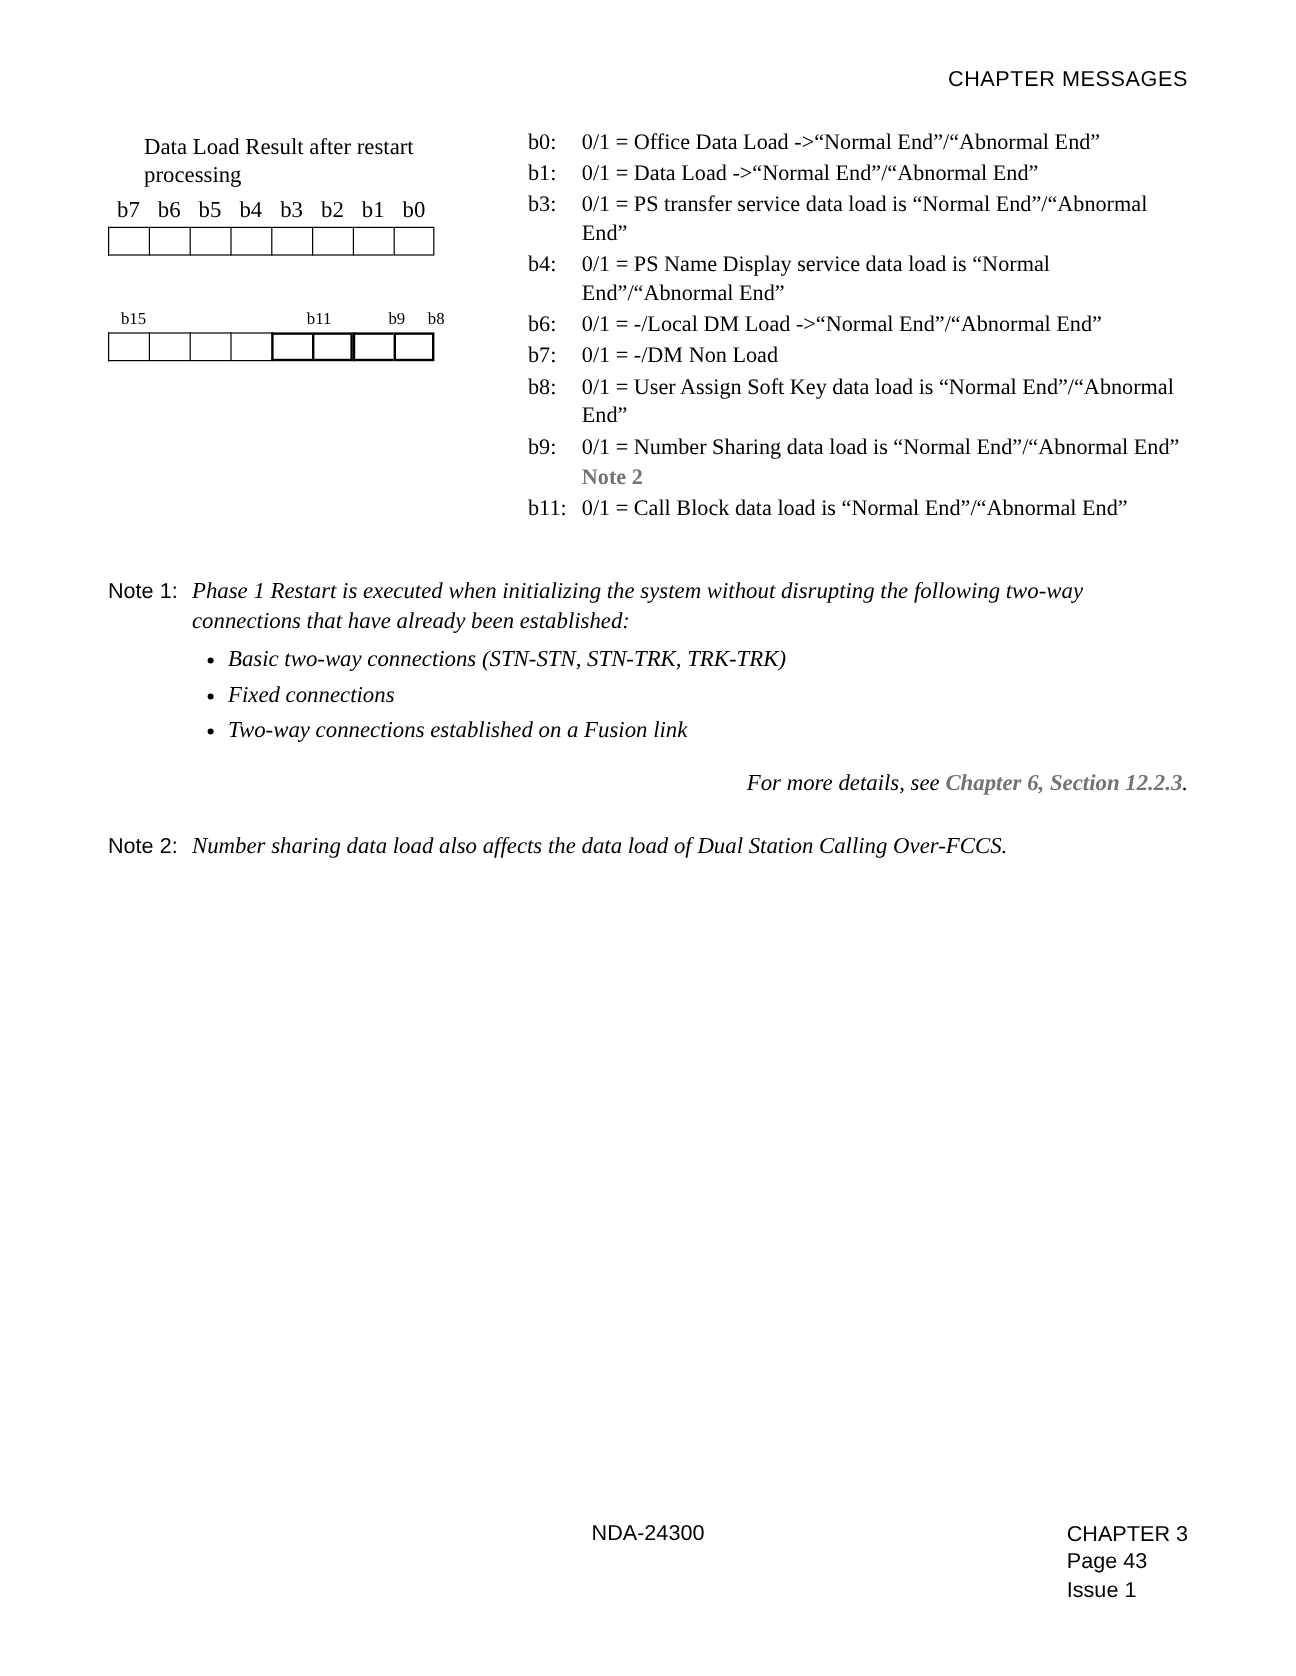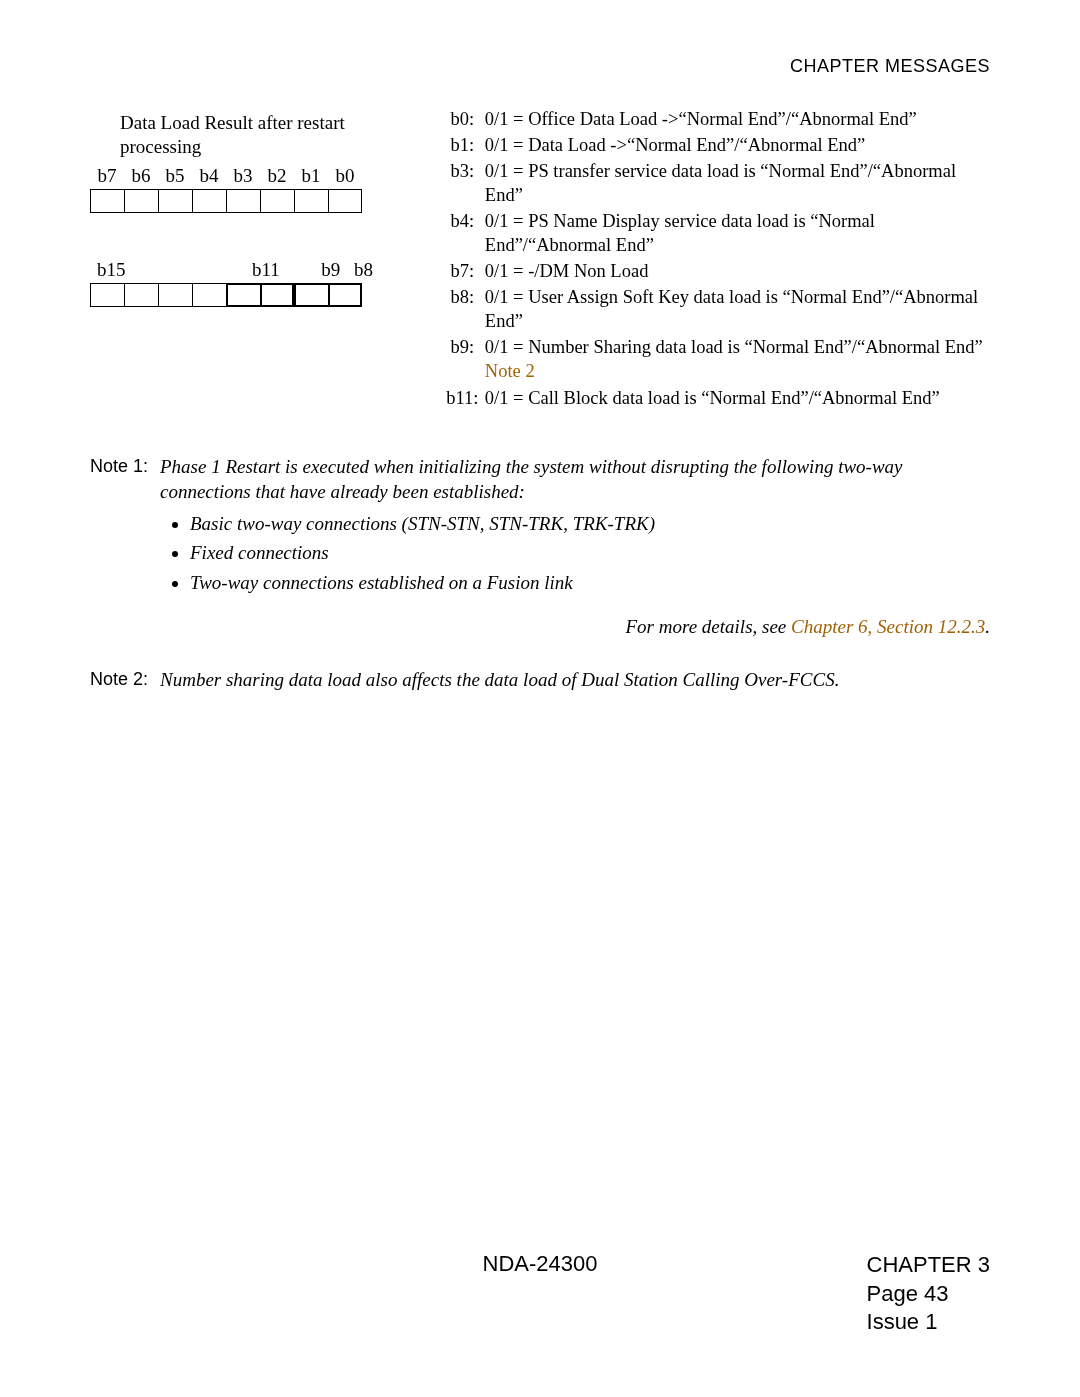--- a/index.html
+++ b/index.html
@@ -62,48 +62,48 @@
   }
   .bit-cell:last-child {
     border-right: 1.5px solid #000;
   }
   .bit-cell.thick-left { border-left-width: 2.5px; }
   .bit-cell.thick-right { border-right: 2.5px solid #000; }
   .bit-cell.thick-tb { border-top-width: 2.5px; border-bottom-width: 2.5px; }
   .spacer { height: 46px; }
   .bit-labels2 {
     display: flex;
-    font-size: 19px;
+    font-size: 14px;
   }
   .bit-labels2 span {
     text-align: center;
   }
   .right-col {
     flex: 1;
     padding-left: 24px;
   }
   .def-table {
     font-size: 18.5px;
     line-height: 1.3;
     border-collapse: collapse;
   }
   .def-table td {
     vertical-align: top;
     padding: 0 0 2px 0;
   }
   .def-table td.lbl {
     width: 46px;
-    text-align: center;
   }
   .def-table td.txt {
     width: 540px;
   }
   a.link {
-    color: #a16207;
+    color: #737373;
     text-decoration: none;
+    font-weight: bold;
   }
   .notes {
     margin-top: 42px;
     font-size: 19px;
     line-height: 1.35;
   }
   .note-row {
     display: flex;
     margin-bottom: 10px;
   }
@@ -131,21 +131,21 @@
     margin-top: 4px;
     margin-bottom: 28px;
     text-align: right;
   }
   .footer {
     position: absolute;
     left: 90px;
     right: 90px;
     bottom: 60px;
     font-family: Arial, Helvetica, sans-serif;
-    font-size: 22px;
+    font-size: 18px;
     display: flex;
     justify-content: space-between;
     align-items: flex-start;
   }
   .footer .center {
     position: absolute;
     left: 0; right: 0;
     text-align: center;
   }
   .footer .right {
@@ -219,20 +219,24 @@
           <td class="lbl">b1:</td>
           <td class="txt">0/1 = Data Load -&gt;“Normal End”/“Abnormal End”</td>
         </tr>
         <tr>
           <td class="lbl">b3:</td>
           <td class="txt">0/1 = PS transfer service data load is “Normal End”/“Abnormal End”</td>
         </tr>
         <tr>
           <td class="lbl">b4:</td>
           <td class="txt">0/1 = PS Name Display service data load is “Normal End”/“Abnormal End”</td>
+        </tr>
+        <tr>
+          <td class="lbl">b6:</td>
+          <td class="txt">0/1 = -/Local DM Load -&gt;“Normal End”/“Abnormal End”</td>
         </tr>
         <tr>
           <td class="lbl">b7:</td>
           <td class="txt">0/1 = -/DM Non Load</td>
         </tr>
         <tr>
           <td class="lbl">b8:</td>
           <td class="txt">0/1 = User Assign Soft Key data load is “Normal End”/“Abnormal End”</td>
         </tr>
         <tr>

